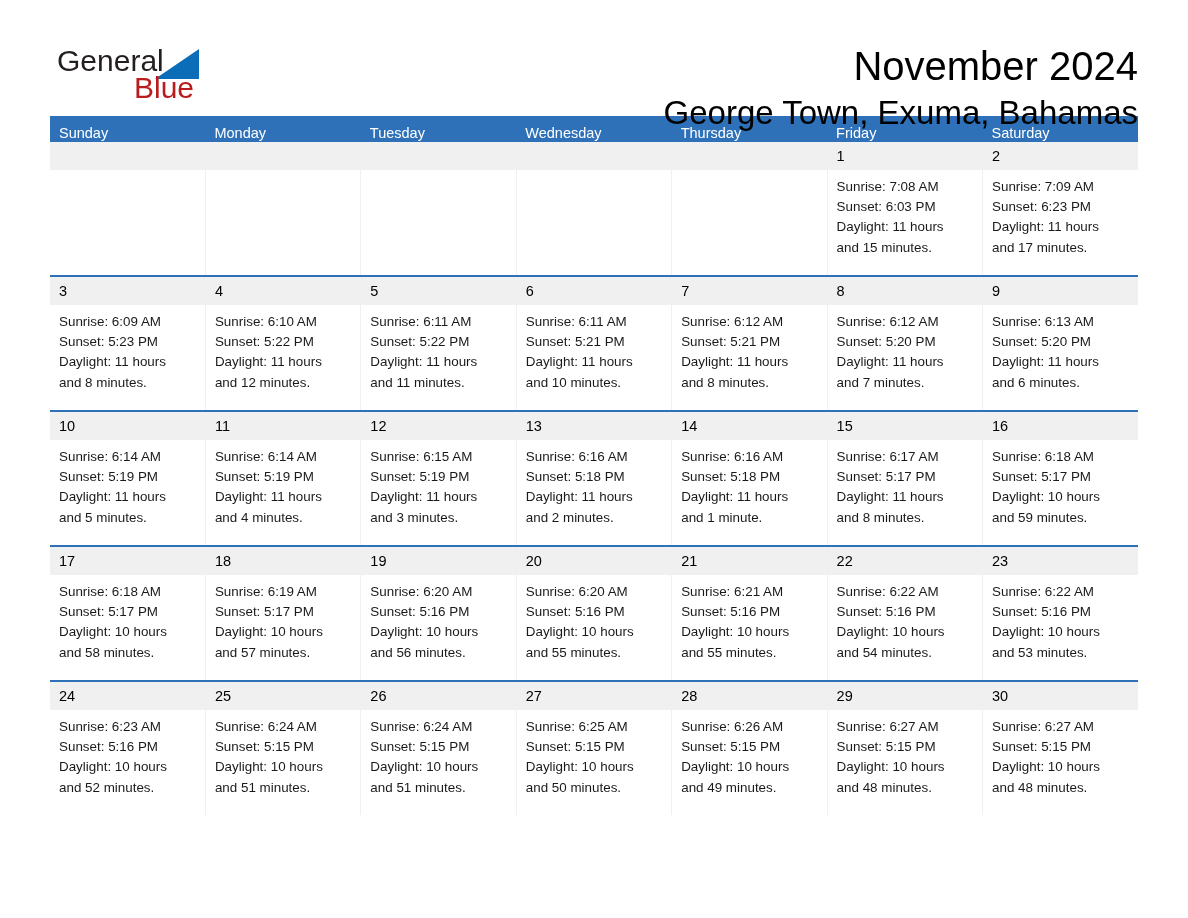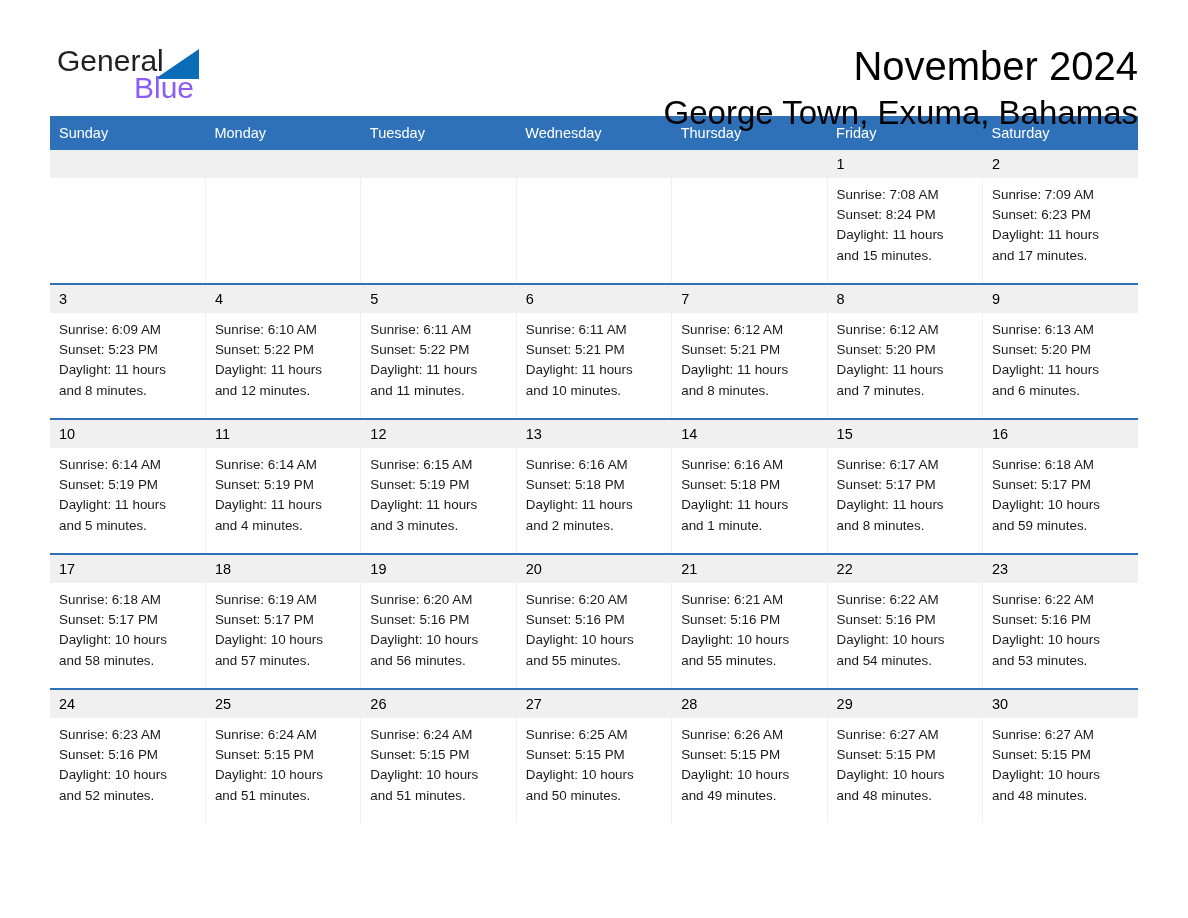--- a/index.html
+++ b/index.html
@@ -50,21 +50,21 @@
     left: 98px;
     top: 3px;
     width: 44px;
     height: 30px;
   }
   .logo-blue {
     position: absolute;
     left: 77px;
     top: 27px;
     font-size: 30px;
-    color: #8b5cf6;
+    color: #b91c1c;
     line-height: 30px;
     white-space: nowrap;
   }
   .title-block {
     position: absolute;
     right: 0px;
     top: 42px;
     text-align: right;
   }
   .month-title {
@@ -90,21 +90,21 @@
     table-layout: fixed;
   }
   .calendar col { width: 155.43px; }
 
   thead th {
     background: #2e71b8;
     color: #ffffff;
     font-size: 14.5px;
     font-weight: normal;
     text-align: left;
-    padding: 8px 0 8px 9px;
+    padding: 8px 0 0 9px;
     height: 18px;
     border: none;
   }
 
   tbody tr.week-row > td {
     vertical-align: top;
     padding: 0;
     border-left: 1px solid #f0f0f0;
     border-top: 2px solid #2e71b8;
   }
@@ -206,21 +206,21 @@
             <div class="cell-inner">
               <div class="daynum empty">&nbsp;</div>
               <div class="details"></div>
             </div>
           </td>
           <td>
             <div class="cell-inner">
               <div class="daynum">1</div>
               <div class="details">
                 <div>Sunrise: 7:08 AM</div>
-                <div>Sunset: 8:24 PM</div>
+                <div>Sunset: 6:03 PM</div>
                 <div>Daylight: 11 hours</div>
                 <div>and 15 minutes.</div>
               </div>
             </div>
           </td>
           <td>
             <div class="cell-inner">
               <div class="daynum">2</div>
               <div class="details">
                 <div>Sunrise: 7:09 AM</div>

